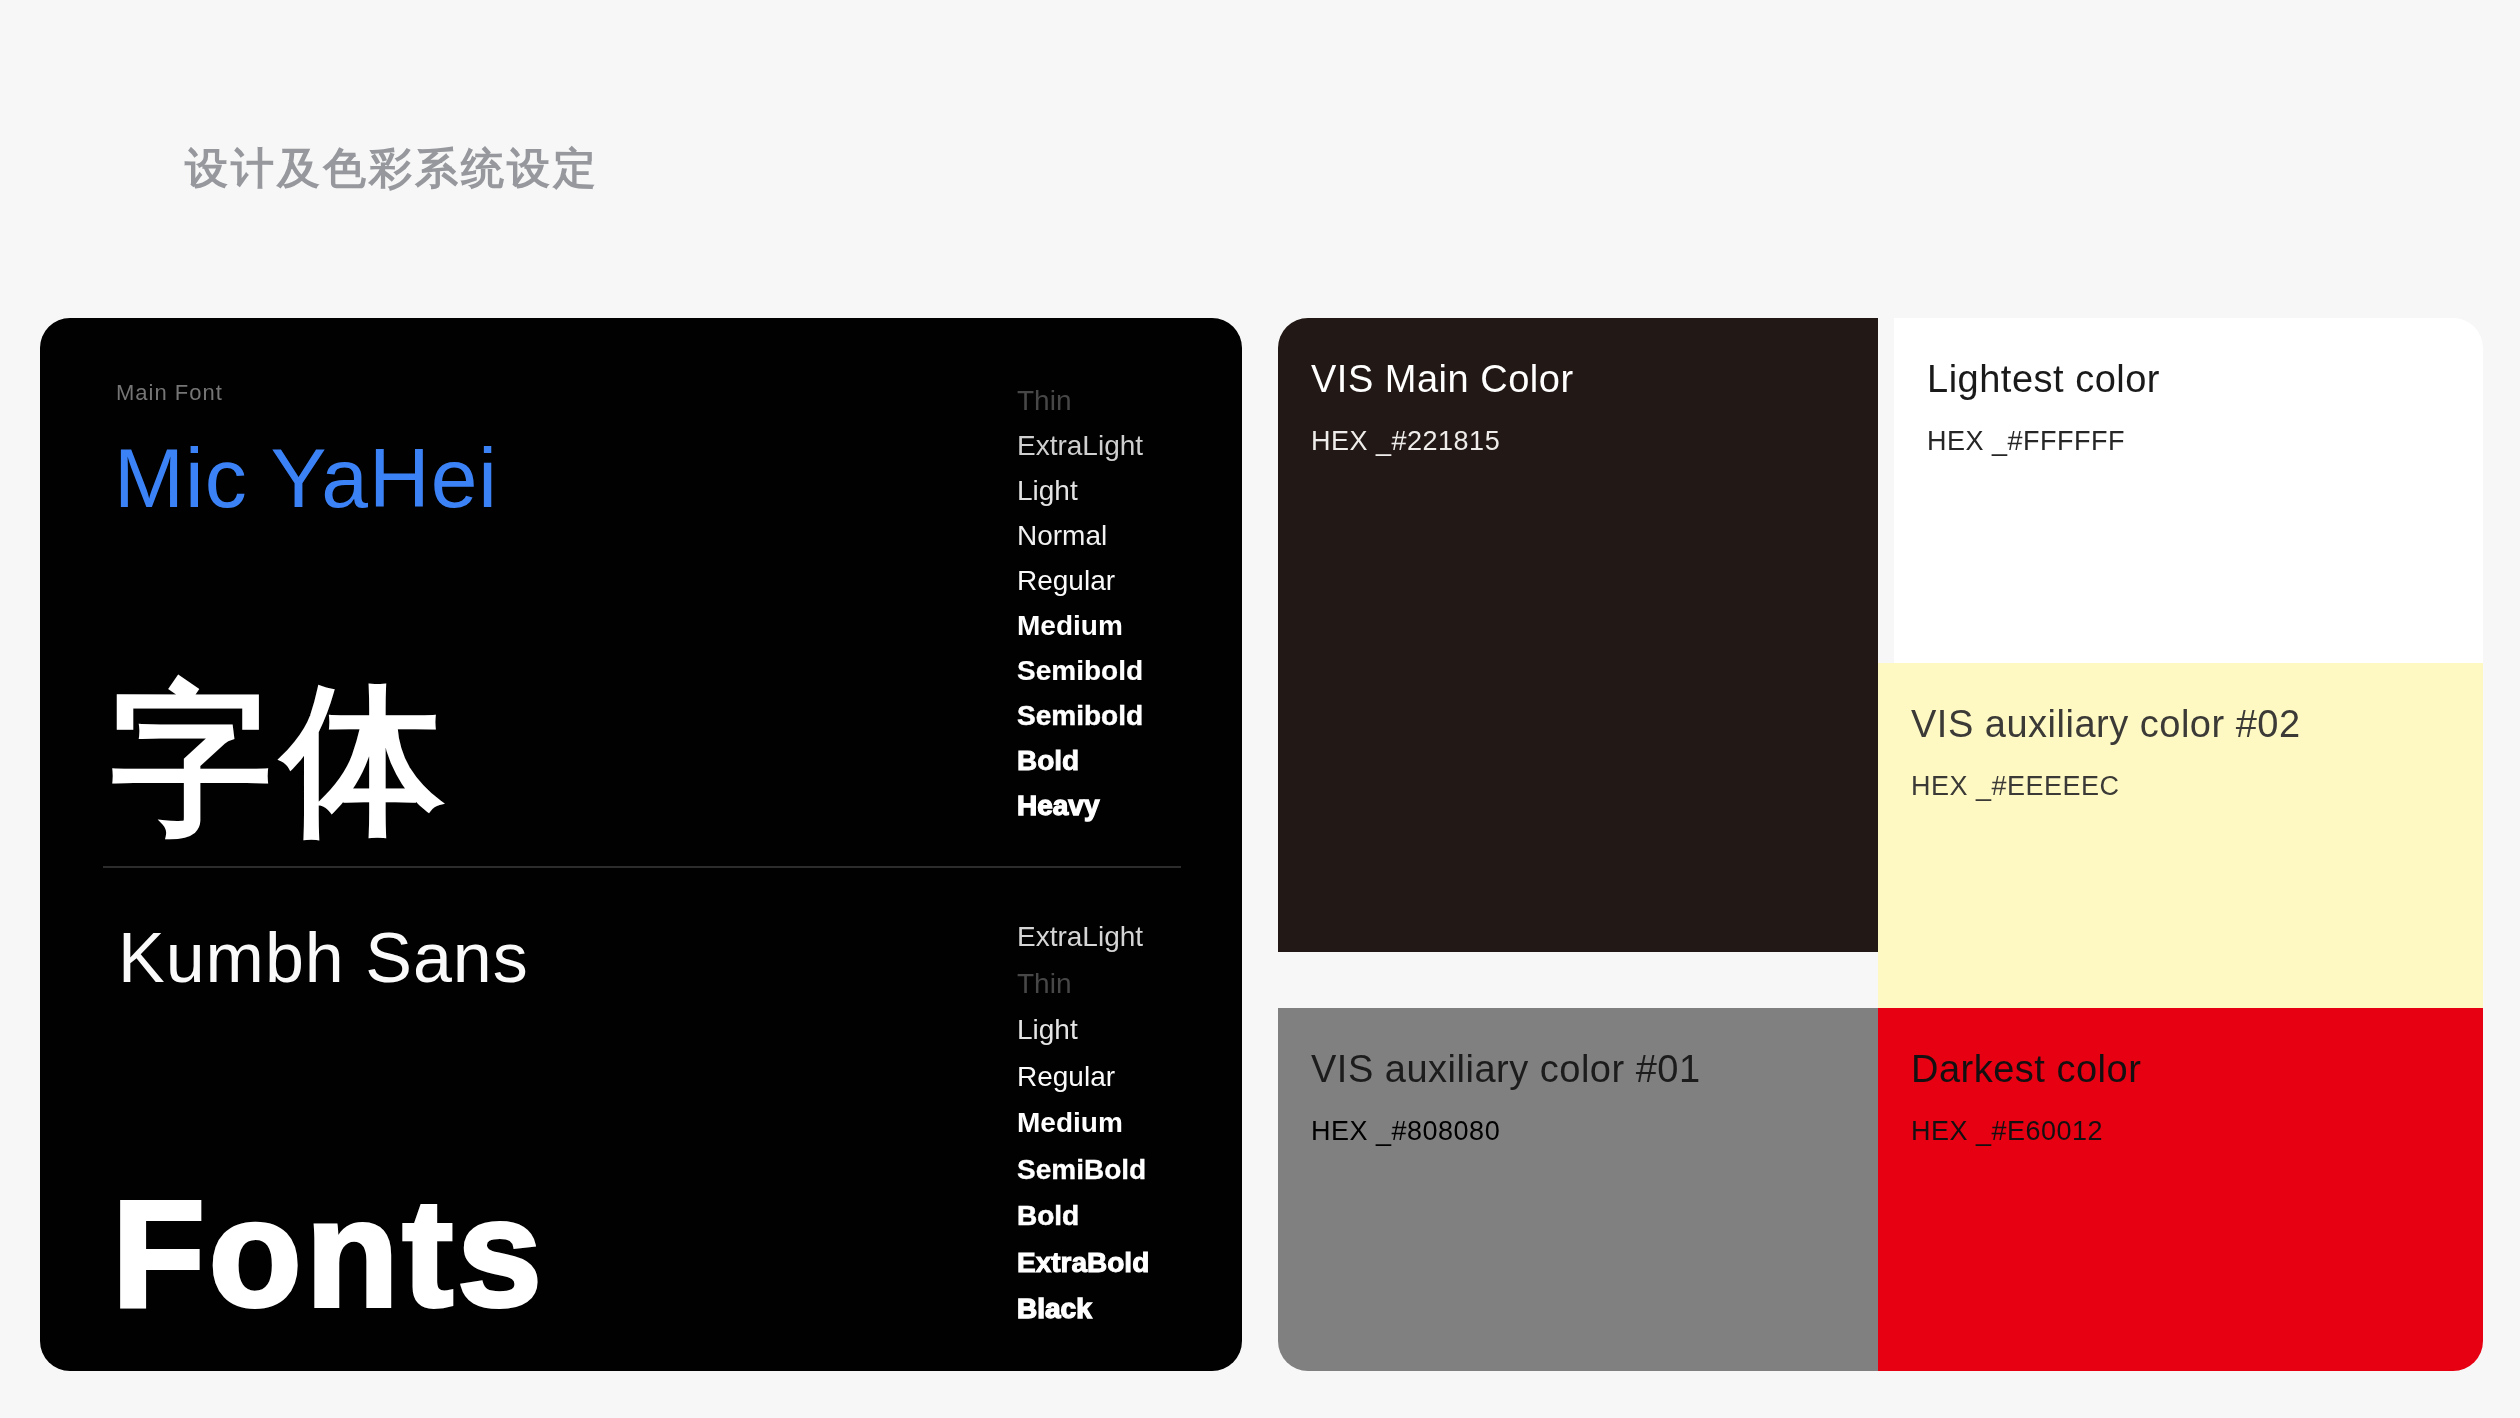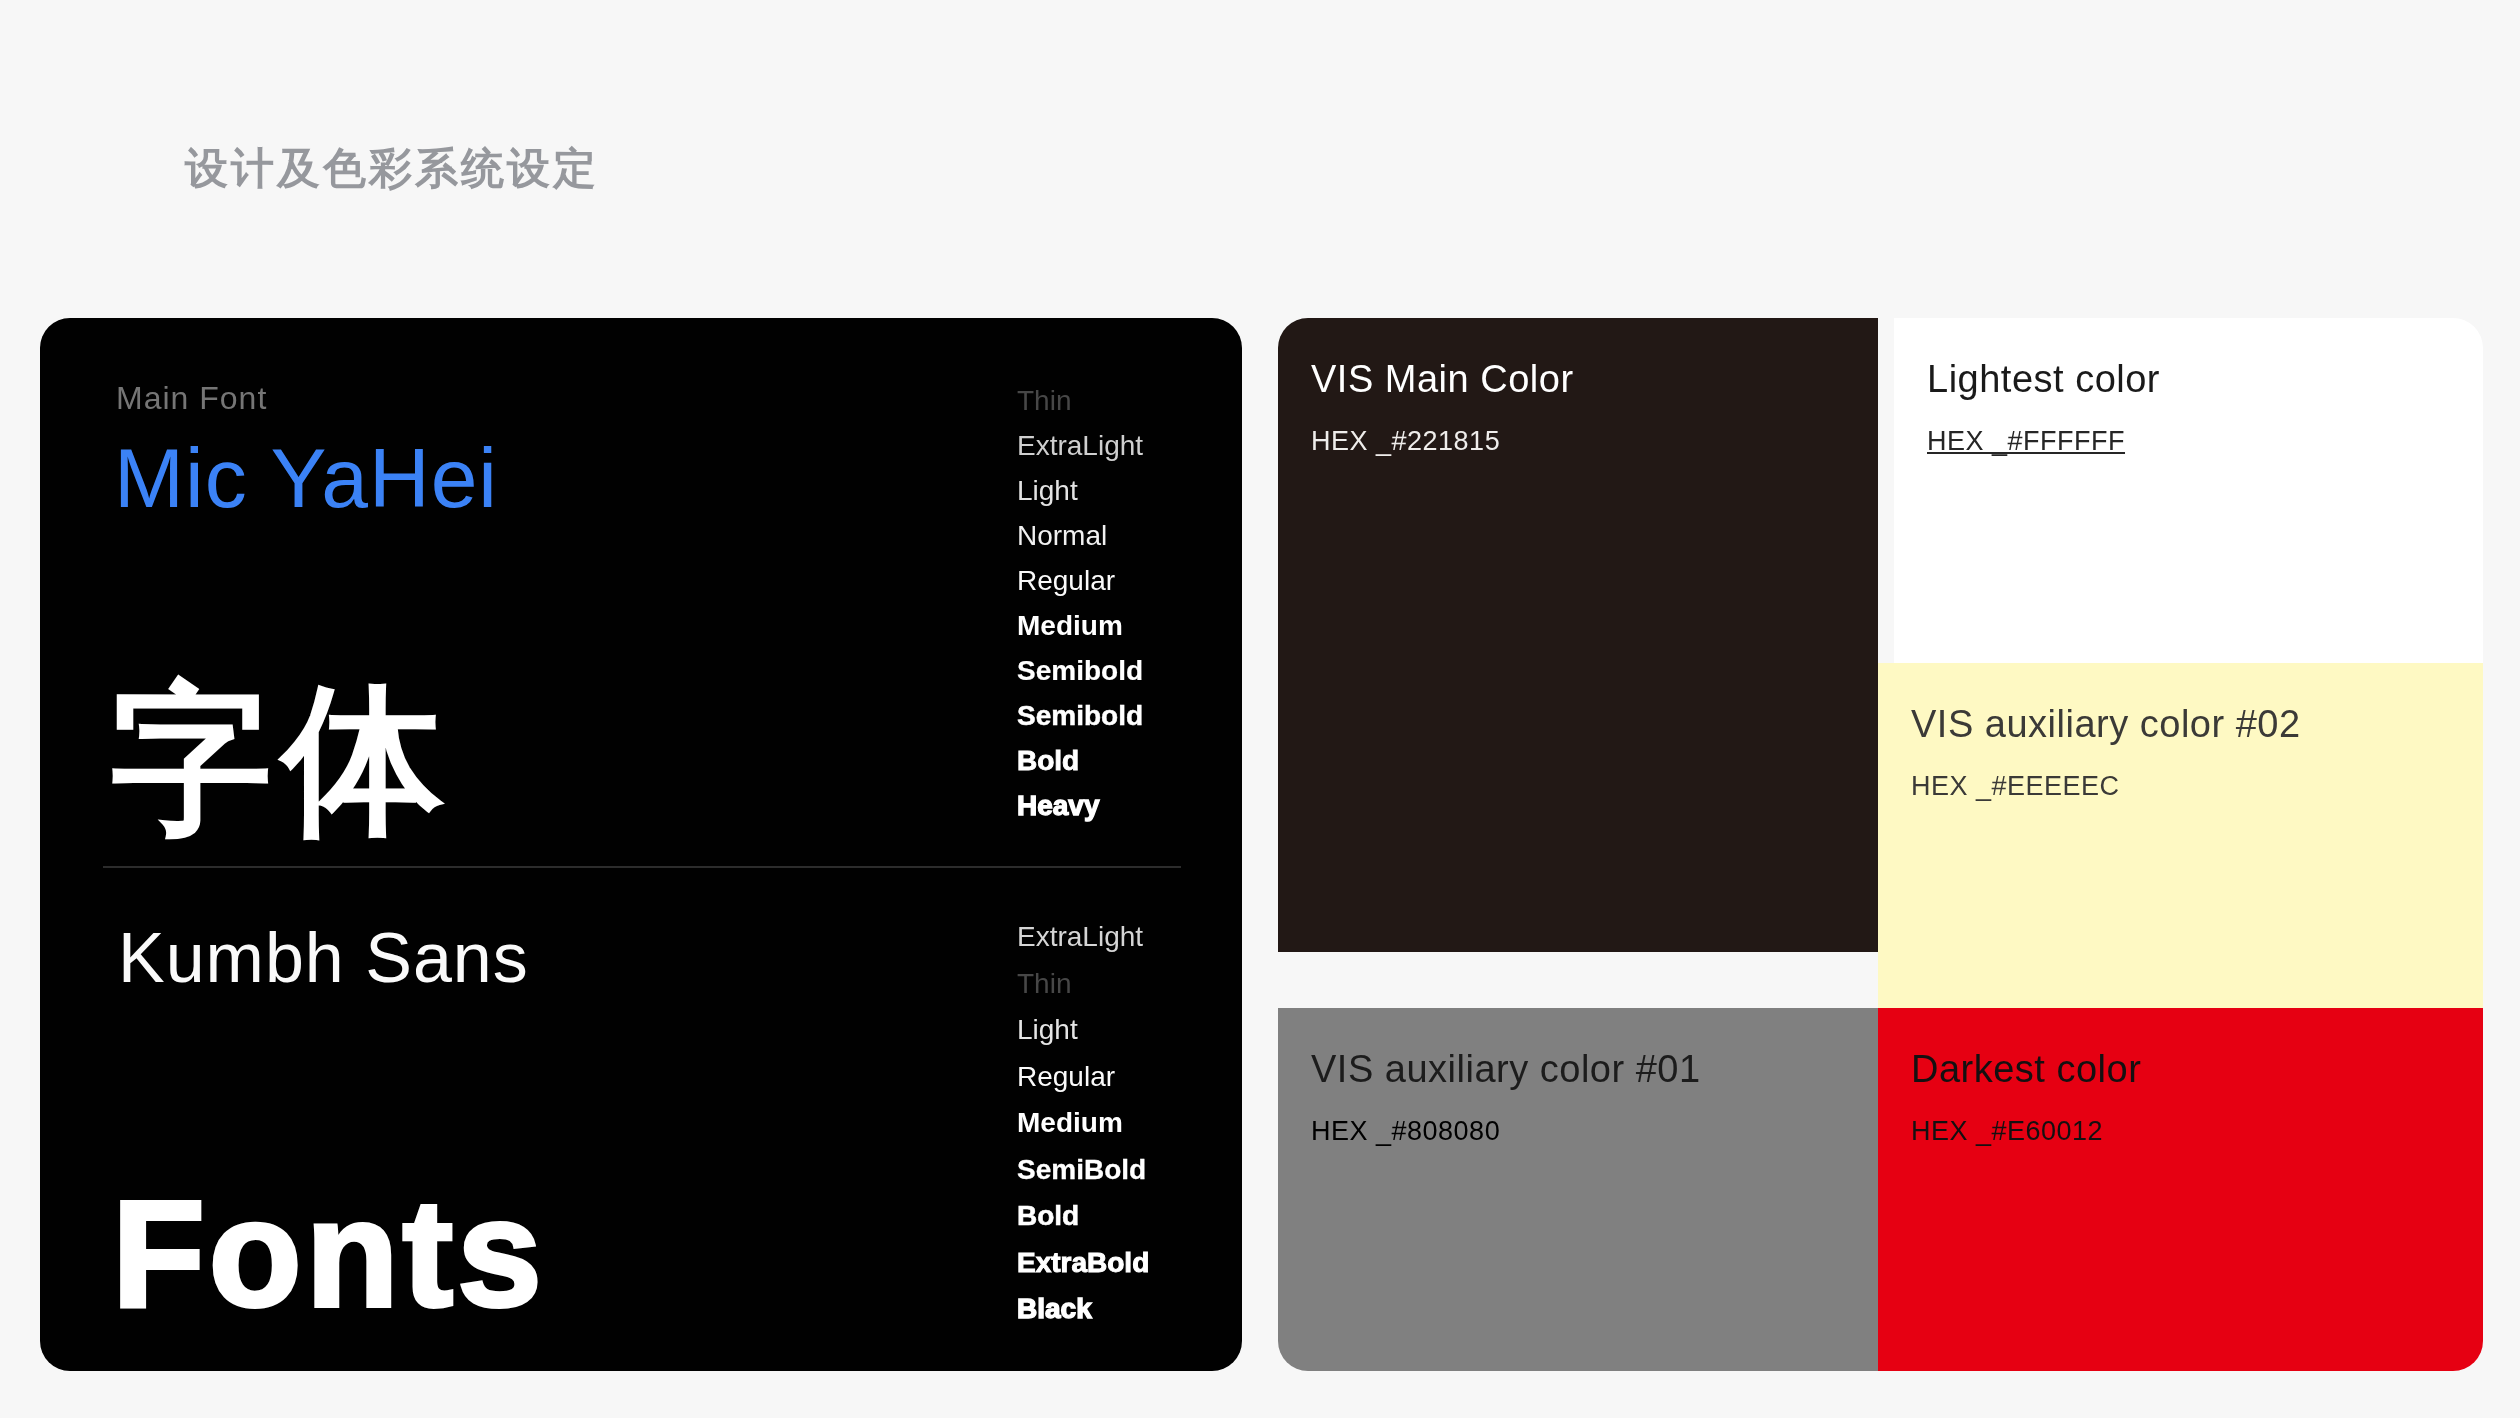--- a/index.html
+++ b/index.html
@@ -24,21 +24,21 @@
   .font-card {
     position: absolute;
     left: 40px; top: 318px;
     width: 1202px; height: 1053px;
     background: #010101;
     border-radius: 30px;
     overflow: hidden;
   }
   .font-card .main-font-label {
     position: absolute; left: 76px; top: 62px;
-    font-size: 32px; color: #757575; letter-spacing: 1px;
+    font-size: 22px; color: #757575; letter-spacing: 1px;
   }
   .font-card .main-font-name {
     position: absolute; left: 74px; top: 112px;
     font-size: 84px; font-weight: normal; color: #3b82f6;
     letter-spacing: 1px;
   }
   .font-card .main-font-cjk {
     position: absolute; left: 70px; top: 345px;
     font-size: 162px; font-weight: bold; color: #FFFFFF;
     letter-spacing: 10px; line-height: 1.2;
@@ -155,21 +155,21 @@
 
 <section class="color-grid">
 
   <div class="swatch" id="swatch-main" style="background-color: rgb(34, 24, 21);">
     <div class="swatch-name" style="color: rgb(255, 255, 255);">VIS Main Color</div>
     <div class="swatch-hex" style="color: rgb(239, 237, 235);">HEX _#221815</div>
   </div>
 
   <div class="swatch" id="swatch-lightest" style="background-color: rgb(255, 255, 255);">
     <div class="swatch-name" style="color: rgb(26, 26, 26);">Lightest color</div>
-    <div class="swatch-hex" style="color: rgb(38, 38, 38); text-decoration: underline;">HEX _#FFFFFF</div>
+    <div class="swatch-hex" style="color: rgb(38, 38, 38);">HEX _#FFFFFF</div>
   </div>
 
   <div class="swatch" id="swatch-aux2" style="background-color: #fef9c3;">
     <div class="swatch-name" style="color: rgb(59, 58, 55);">VIS auxiliary color #02</div>
     <div class="swatch-hex" style="color: rgb(59, 58, 55);">HEX _#EEEEEC</div>
   </div>
 
   <div class="swatch" id="swatch-aux1" style="background-color: rgb(128, 128, 128); text-align: center;">
     <div class="swatch-name" style="color: rgb(28, 28, 28);">VIS auxiliary color #01</div>
     <div class="swatch-hex" style="color: #000000;">HEX _#808080</div>

